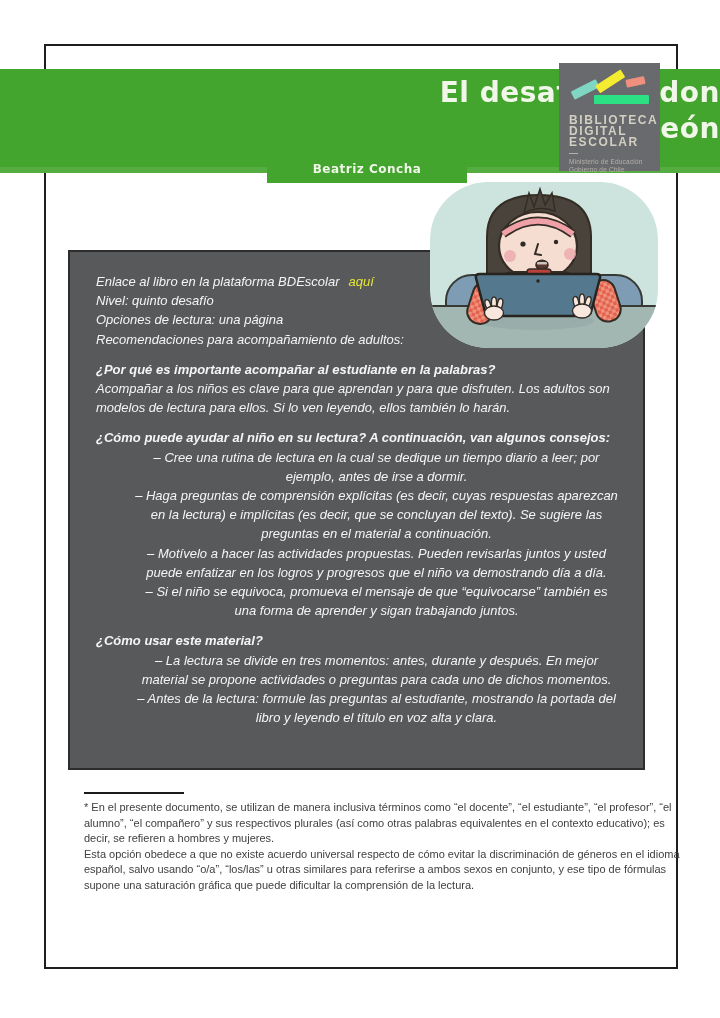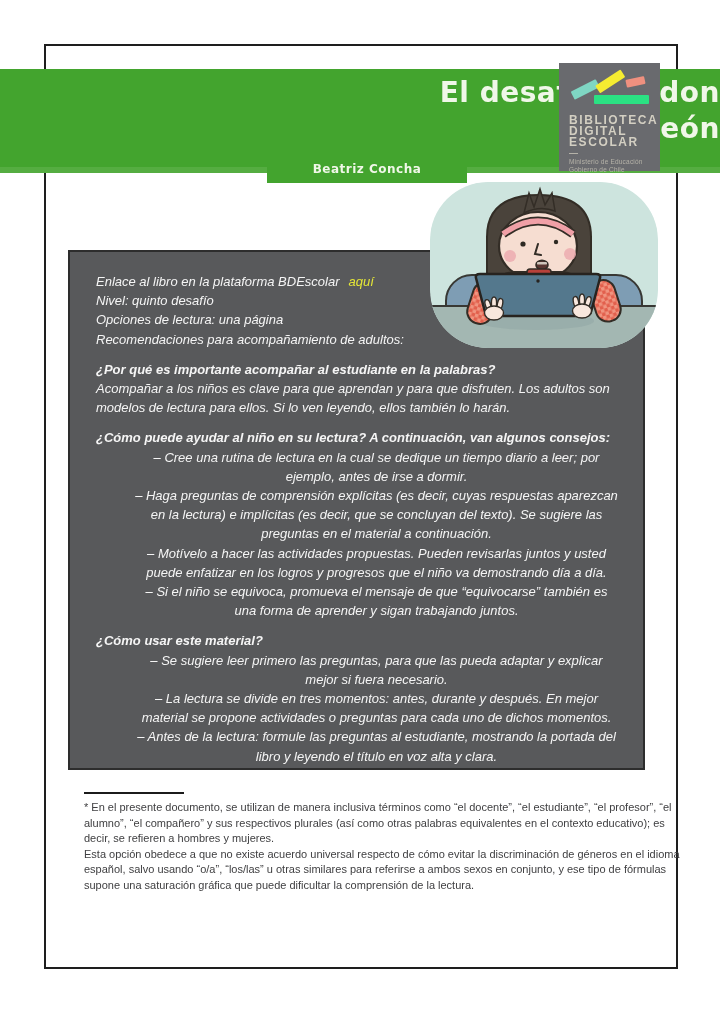--- a/index.html
+++ b/index.html
@@ -122,21 +122,20 @@
         <div class="bullet">– Cree una rutina de lectura en la cual se dedique un tiempo diario a leer; por ejemplo, antes de irse a dormir.</div>
         <div class="bullet">– Haga preguntas de comprensión explícitas (es decir, cuyas respuestas aparezcan en la lectura) e implícitas (es decir, que se concluyan del texto). Se sugiere las preguntas en el material a continuación.</div>
         <div class="bullet">– Motívelo a hacer las actividades propuestas. Pueden revisarlas juntos y usted puede enfatizar en los logros y progresos que el niño va demostrando día a día.</div>
         <div class="bullet">– Si el niño se equivoca, promueva el mensaje de que “equivocarse” también es una forma de aprender y sigan trabajando juntos.</div>
       </div>
     </div>
 
     <div class="section">
       <div class="s-heading">¿Cómo usar este material?</div>
       <div class="bullets">
-        <div class="bullet">– Se sugiere leer primero las preguntas, para que las pueda adaptar y explicar mejor si fuera necesario.</div>
         <div class="bullet">– La lectura se divide en tres momentos: antes, durante y después. En mejor material se propone actividades o preguntas para cada uno de dichos momentos.</div>
         <div class="bullet">– Antes de la lectura: formule las preguntas al estudiante, mostrando la portada del libro y leyendo el título en voz alta y clara.</div>
       </div>
     </div>
   </div>
 
   <div class="blob">
     <svg width="228" height="166" viewBox="0 0 228 166">
       <defs>
         <pattern id="checker" width="7" height="7" patternUnits="userSpaceOnUse">

